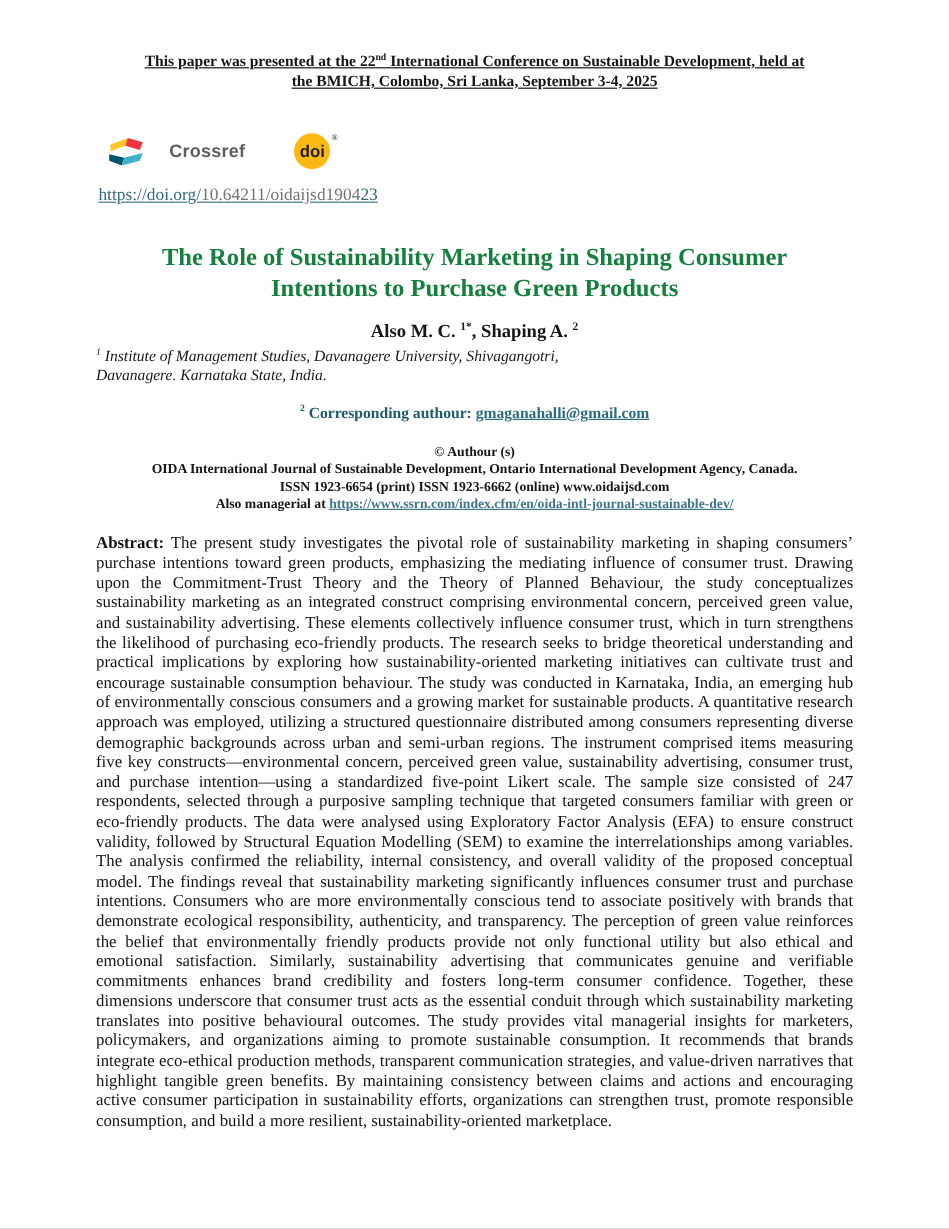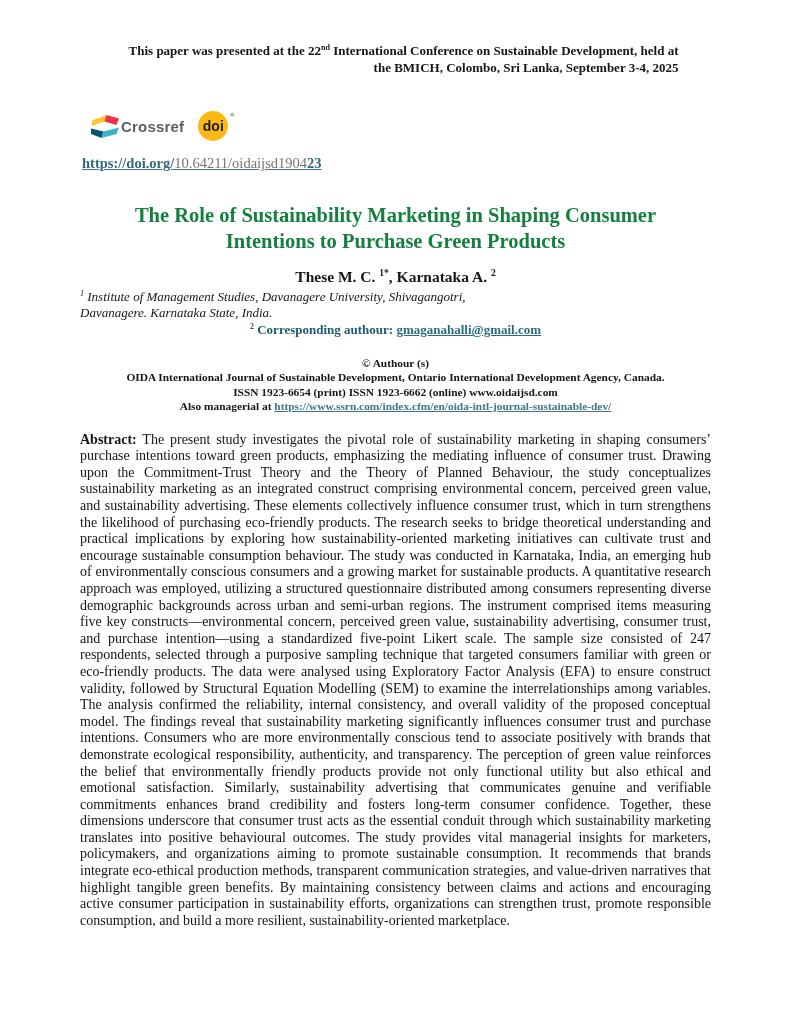--- a/index.html
+++ b/index.html
@@ -5,56 +5,56 @@
   html,body { margin:0; padding:0; background:#9a9a9a; }
   .page {
     width:791px; height:1024px; margin:0 auto; background:#ffffff;
     font-family:"Liberation Serif", serif; color:#161616; position:relative;
     overflow:hidden; box-sizing:border-box; padding:42px 80px 0 80px;
   }
   sup { font-size:0.62em; vertical-align:super; line-height:0; }
 
   
   .conf-note {
-    text-align:right; font-size:13px; line-height:17px;
-    max-width:566px; margin:0 auto; font-weight:600;
+    text-align:center; font-size:13px; line-height:17px;
+    max-width:566px; margin:0 auto; font-weight:600;text-decoration:underline;
   }
 
   
   .logos { display:flex; align-items:center; margin:34px 0 0 10px; height:32px; }
-  .crossref { display:flex; align-items:center; gap:1px; }
+  .crossref { display:flex; align-items:center; gap:21px; }
   .crossref-word {
     font-family:"Liberation Sans", sans-serif; font-size:15px; font-weight:600;
     color:#5a5f61; letter-spacing:0.2px;
   }
   .doi-badge-wrap { display:flex; align-items:flex-start; margin-left:14px; }
   .doi-badge {
     width:30px; height:30px; border-radius:50%; background:#fdb913;
     display:flex; align-items:center; justify-content:center;
-    font-family:"Liberation Sans", sans-serif; font-weight:bold; font-size:14px; color:#231f20;
+    font-family:"Liberation Sans", sans-serif; font-weight:bold; font-size:14px; color:#231f20;margin-left:27px;
   }
   .doi-reg { font-size:7px; color:#231f20; margin-left:1px; line-height:8px; }
 
   
   .doi-link-line { margin:13px 0 0 2px; font-size:14.5px; }
   .doi-link { color:#3f7689; text-decoration:underline; }
-  .doi-link .seg-b { font-weight:bold; color:#35687b; }
+  .doi-link .seg-b { font-weight:normal; color:#35687b; }
   .doi-link .seg-r { color:#737373; }
 
   
   .paper-title {
     margin:30px auto 0 auto; max-width:600px; text-align:center;
     font-size:20.5px; line-height:26px; font-weight:bold; color:#15803d;
   }
 
   
   .authors { margin-top:14px; text-align:center; font-size:15.5px; font-weight:bold; }
   .affil { margin-top:3px; text-align:left; font-size:13px; line-height:16px;font-style:italic; }
   .corresponding {
-    margin-top:1px; text-align:center; font-size:13px; line-height:16px;
+    margin-top:15px; text-align:center; font-size:13px; line-height:16px;
     color:#1d5a6a; font-weight:600;
   }
   .corresponding a { color:#2a6c7e; text-decoration:underline; }
 
   
   .imprint { margin-top:18px; text-align:center; font-size:11.4px; line-height:14.4px; font-weight:600; }
   .imprint .ssrn-link { color:#3f7689; text-decoration:underline; font-weight:600; }
 
   
   .abstract {
@@ -90,21 +90,21 @@
     </div>
   </div>
 
   <div class="doi-link-line">
     <a href="#" class="doi-link"><span class="seg-b">https://doi.org/</span><span class="seg-r">10.64211/oidaijsd1904</span><span class="seg-b">23</span></a>
   </div>
 
   <h1 class="paper-title" style="margin-top:30px;">The Role of Sustainability Marketing in Shaping Consumer Intentions to Purchase Green Products</h1>
 
   <div class="authors">
-    <span>These M. C. </span><sup>1*</sup><span>, Karnataka A. </span><sup>2</sup>
+    <span>Also M. C. </span><sup>1*</sup><span>, Shaping A. </span><sup>2</sup>
   </div>
 
   <div class="affil">
     <sup>1</sup><span> Institute of Management Studies, Davanagere University, Shivagangotri,</span><br>
     <span>Davanagere. Karnataka State, India.</span>
   </div>
 
   <div class="corresponding">
     <sup>2</sup><span> Corresponding authour: </span><a href="#">gmaganahalli@gmail.com</a>
   </div>

